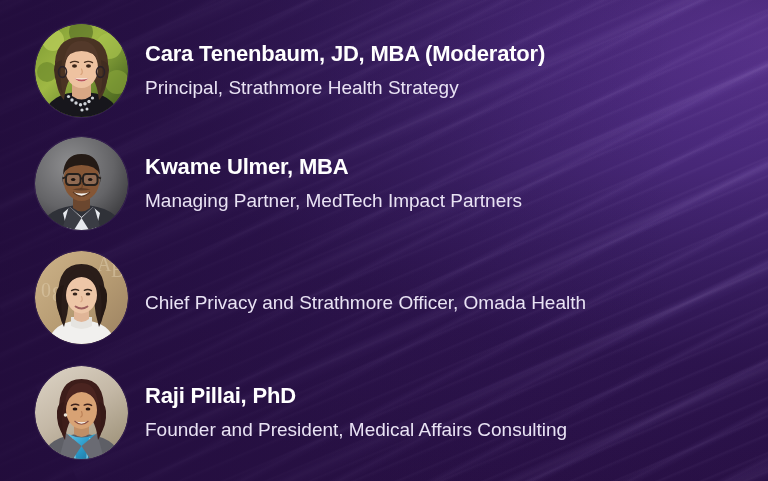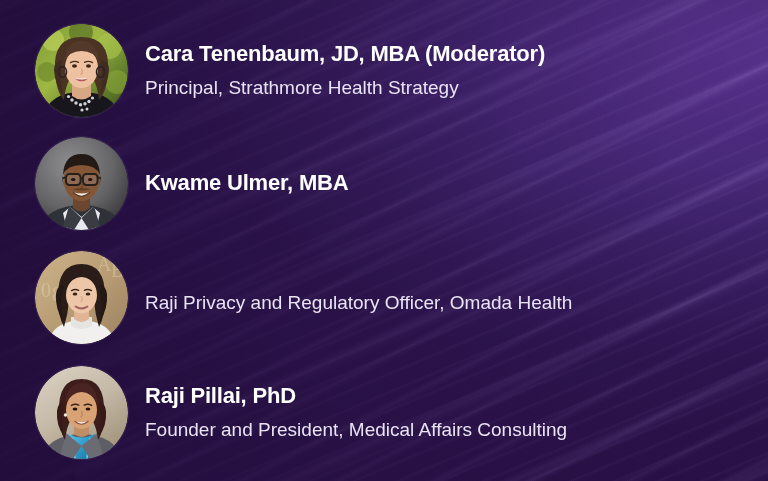--- a/index.html
+++ b/index.html
@@ -294,20 +294,21 @@
 
             <path d="M38 55 q8.5 8 17 0 q-8.5 3 -17 0 z" fill="#f6f4f0"></path>
             <path d="M38 55 q8.5 8.5 17 0" stroke="#5c3a24" stroke-width="1.1" fill="none"></path>
 
             <path d="M37.5 52.5 q9 -3 18 0 q-9 2 -18 0 z" fill="#3f2a1c" opacity=".55"></path>
           </g>
         </svg>
       </div>
       <div class="meta">
         <div class="pname">Kwame Ulmer, MBA</div>
+        <div class="ptitle">Managing Partner, MedTech Impact Partners</div>
       </div>
     </div>
 
     <div class="panelist" data-idx="2">
       <div class="avatar">
         <svg viewBox="0 0 93 93" xmlns="http://www.w3.org/2000/svg" aria-hidden="true">
           <defs>
             <clipPath id="c2">
                 <circle cx="46.5" cy="46.5" r="46.5"></circle>
               </clipPath>
@@ -346,21 +347,21 @@
             <path d="M36.5 39.6 q3.6 -2 7.2 -0.3" stroke="#3a2a20" stroke-width="1.3" fill="none" stroke-linecap="round"></path>
             <path d="M49.3 39.3 q3.6 -1.7 7.2 0.3" stroke="#3a2a20" stroke-width="1.3" fill="none" stroke-linecap="round"></path>
 
             <path d="M46.5 45.5 q1.7 4 -0.6 5.2" stroke="#d8a886" stroke-width="1.2" fill="none" stroke-linecap="round"></path>
 
             <path d="M40.5 55.5 q6 4 12 0" stroke="#9e5f5e" stroke-width="1.8" fill="none" stroke-linecap="round"></path>
           </g>
         </svg>
       </div>
       <div class="meta">
-        <div class="ptitle">Raji Privacy and Regulatory Officer, Omada Health</div>
+        <div class="ptitle">Chief Privacy and Strathmore Officer, Omada Health</div>
       </div>
     </div>
 
     <div class="panelist" data-idx="3">
       <div class="avatar">
         <svg viewBox="0 0 93 93" xmlns="http://www.w3.org/2000/svg" aria-hidden="true">
           <defs>
             <clipPath id="c3">
                 <circle cx="46.5" cy="46.5" r="46.5"></circle>
               </clipPath>

